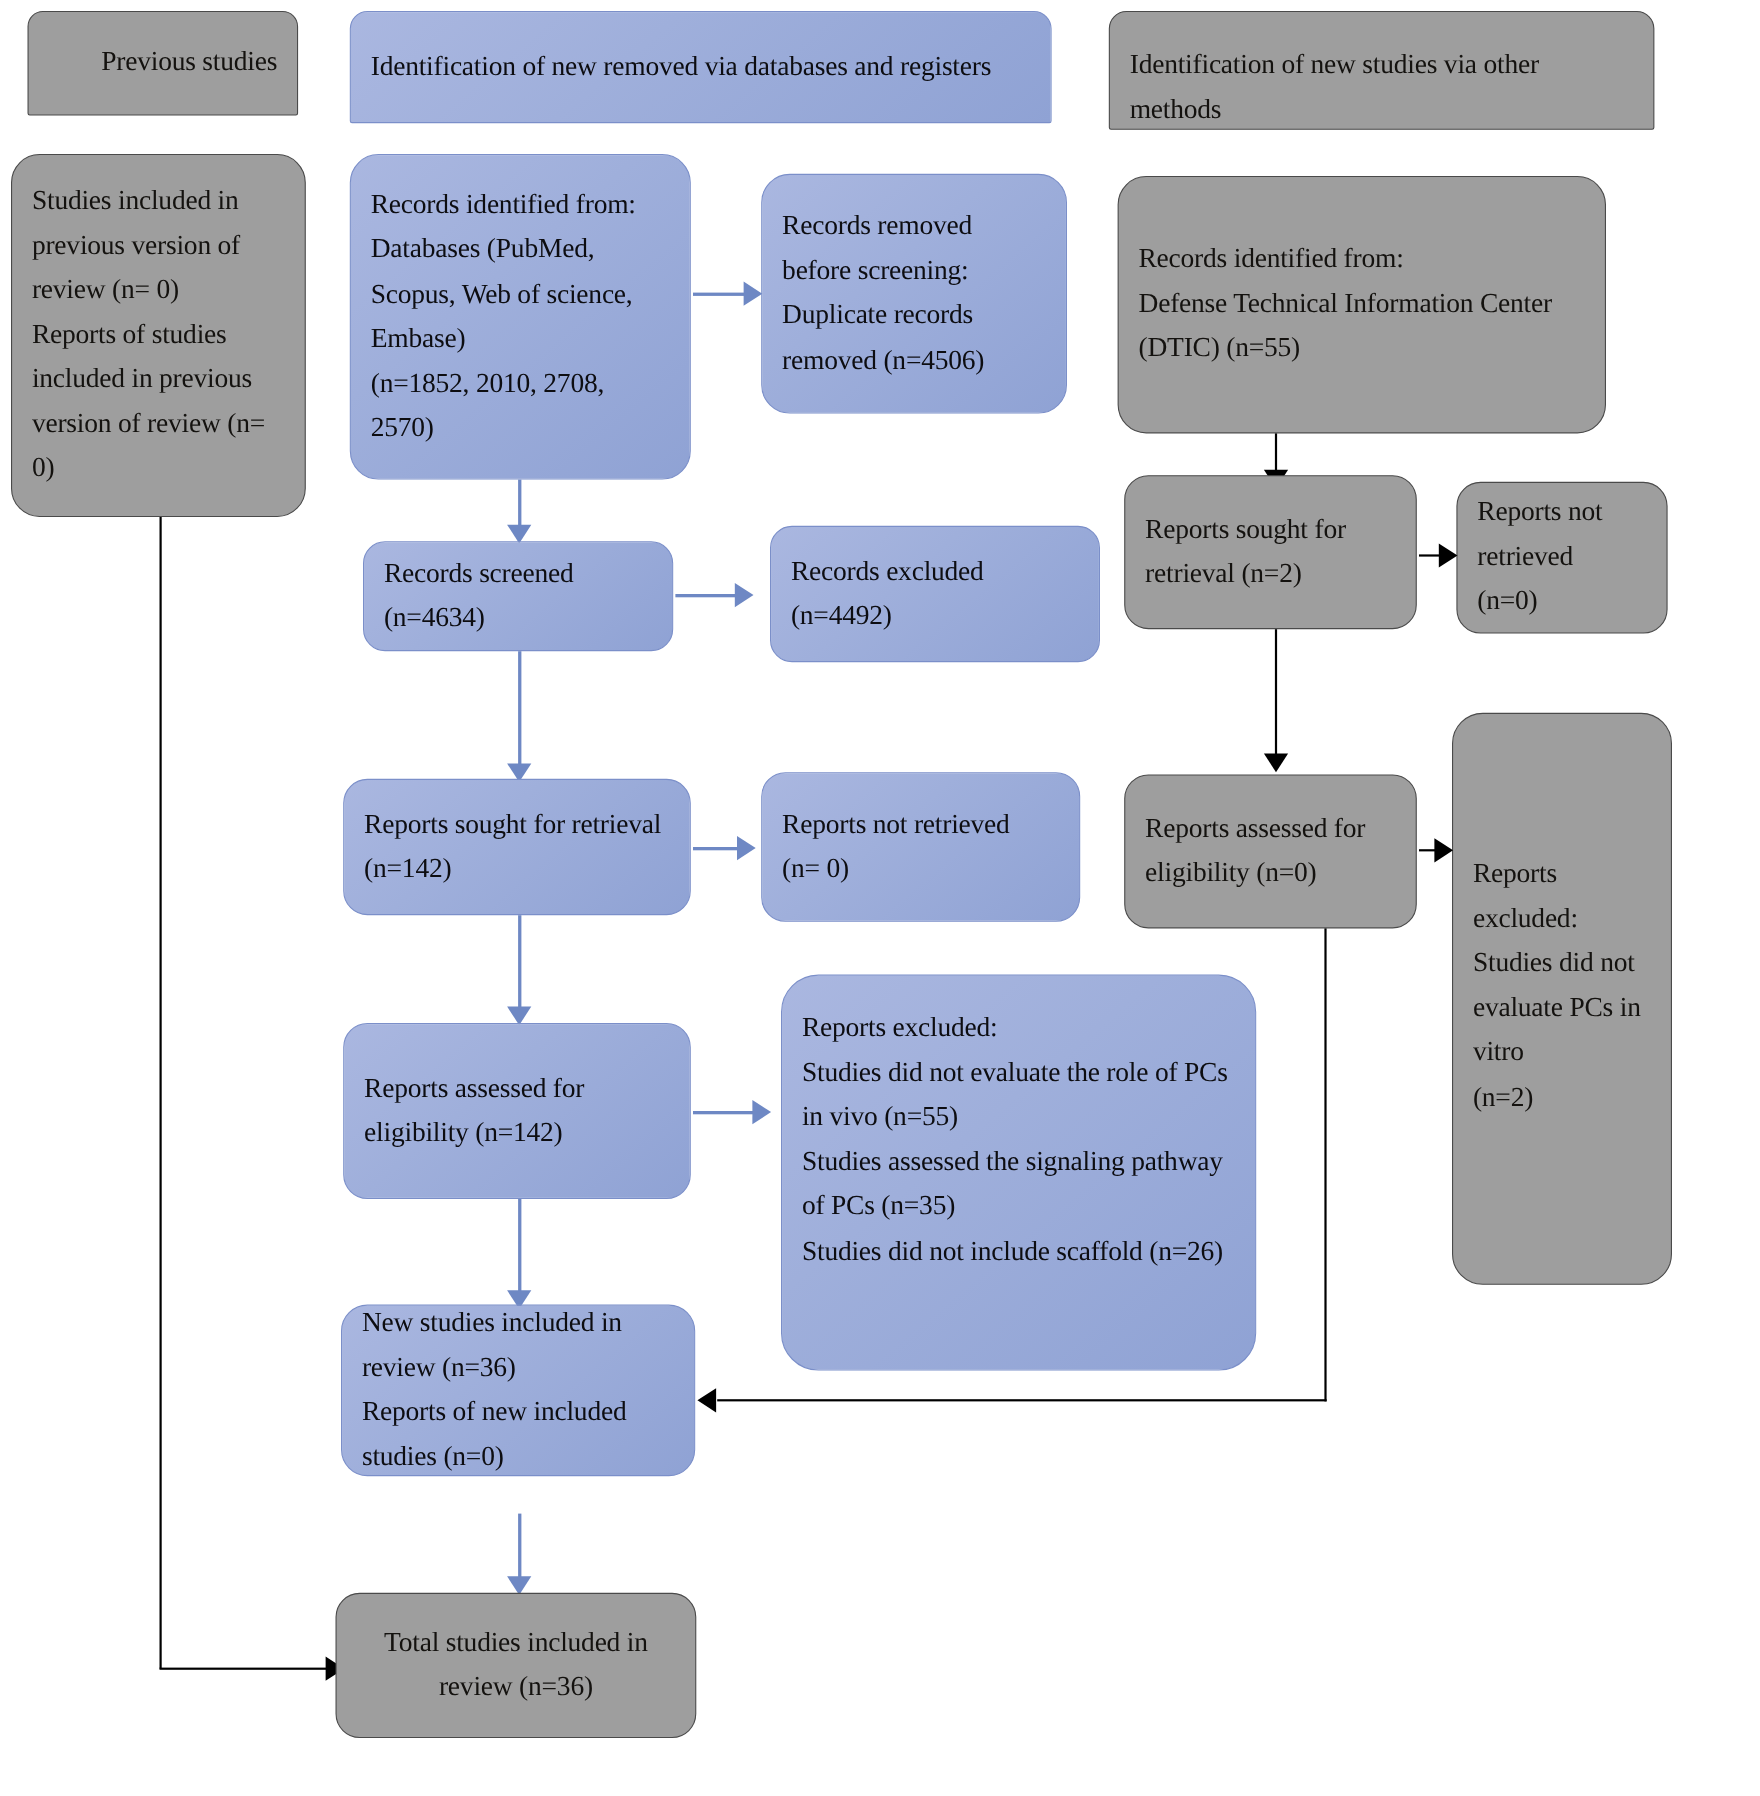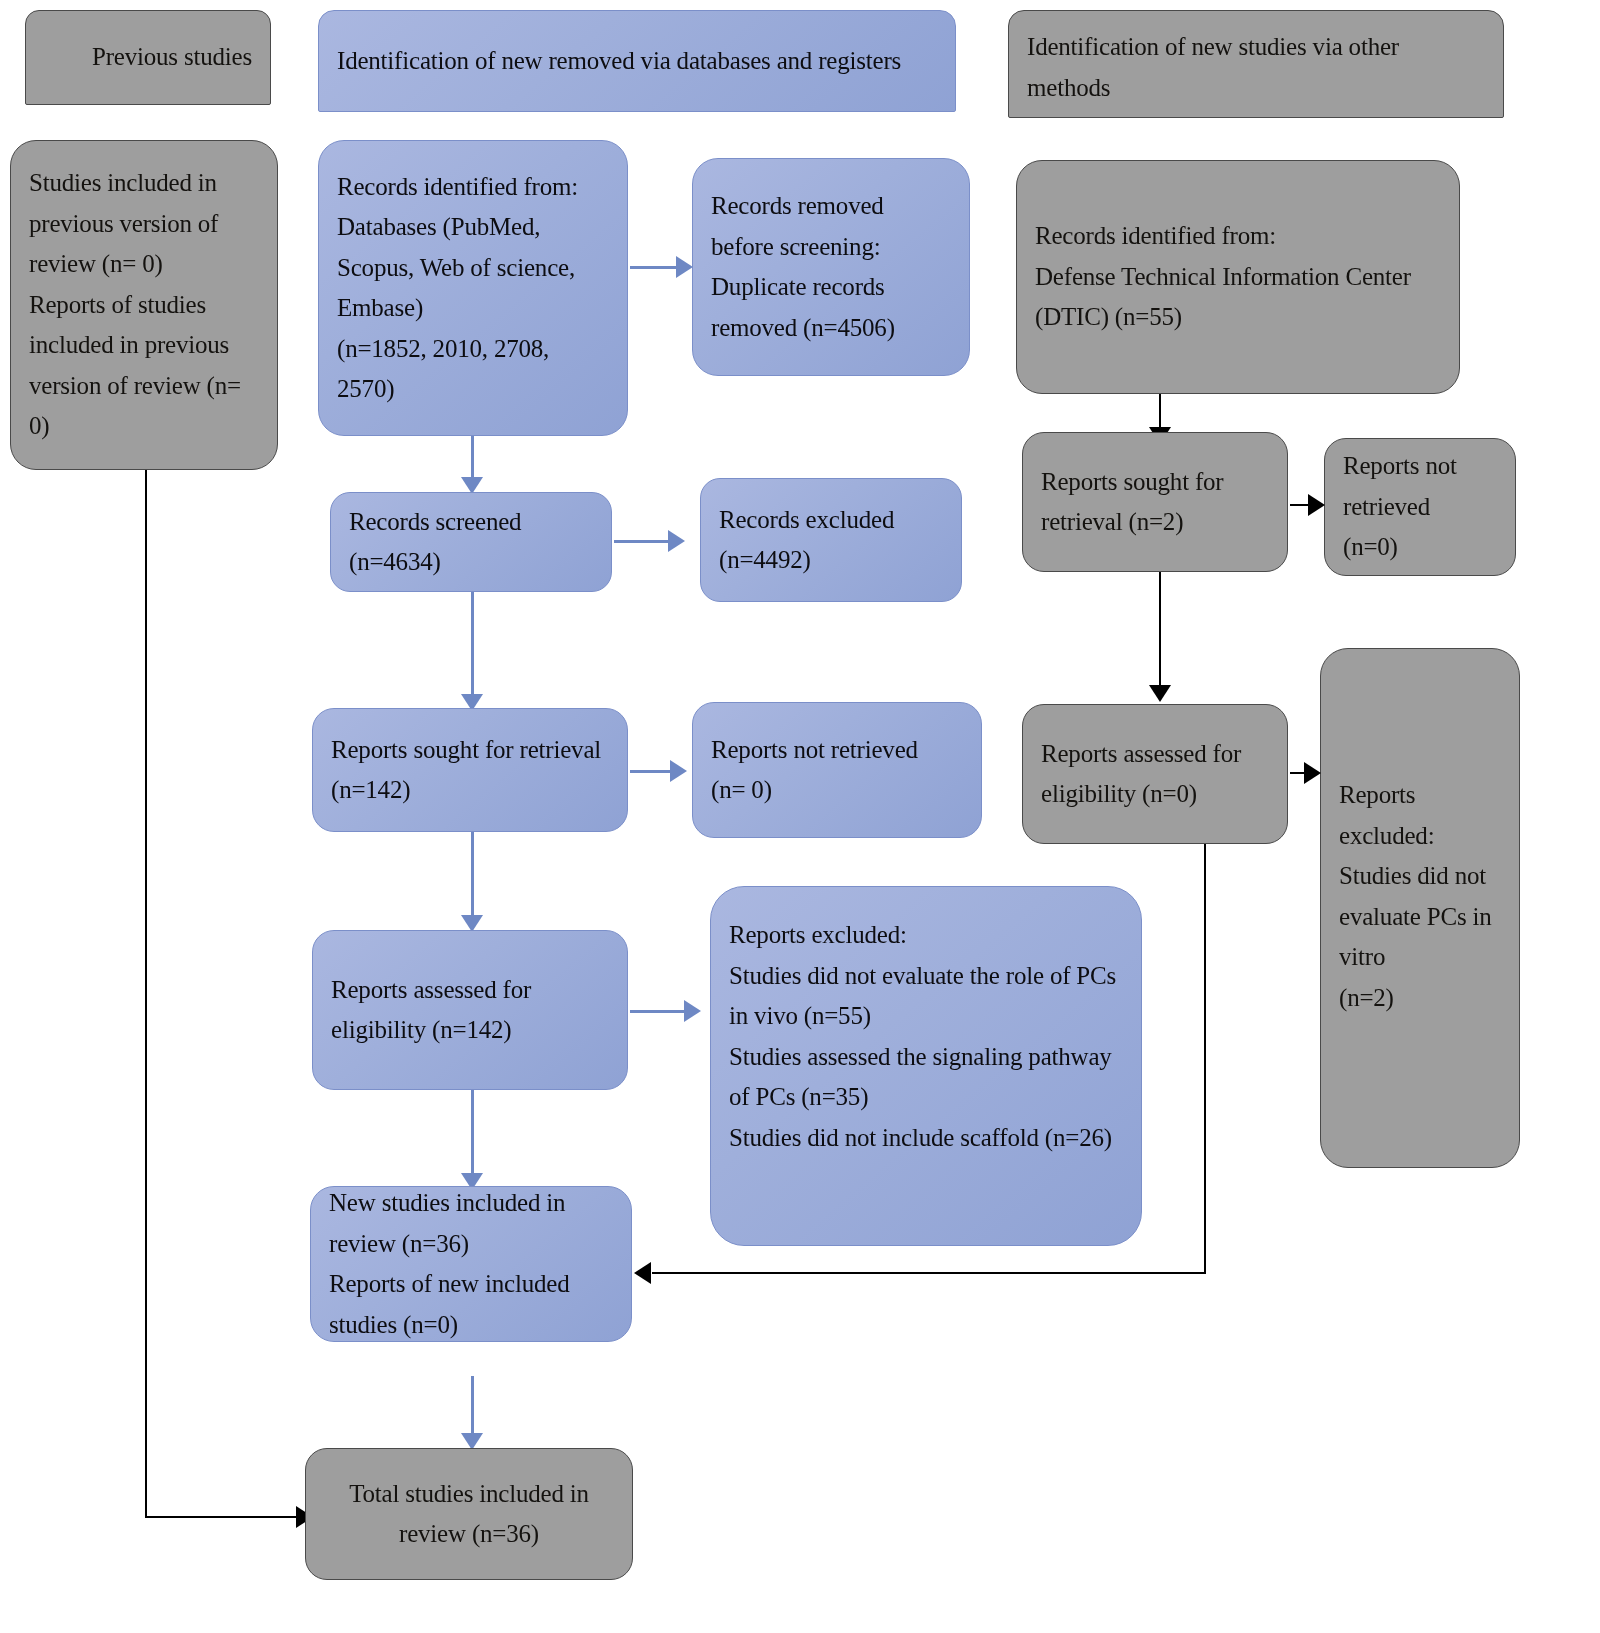--- a/index.html
+++ b/index.html
@@ -90,21 +90,21 @@
 <div id="canvas">
 
   <div class="box box-gray hdr" style="left:25px; top:10px; width:246px; height:95px; border-radius:14px 14px 2px 2px;">
     <span style="width:100%; text-align:right;">Previous studies</span>
   </div>
 
   <div class="box box-blue hdr" style="left:318px; top:10px; width:638px; height:102px; border-radius:16px 16px 2px 2px;">
     <span>Identification of new removed via databases and registers</span>
   </div>
 
-  <div class="box box-gray hdr" style="left:1008px; top:10px; width:496px; height:108px; border-radius:16px 16px 2px 2px; align-items:flex-start; padding-top:16px;">
+  <div class="box box-gray hdr" style="left:1008px; top:10px; width:496px; height:108px; border-radius:16px 16px 2px 2px; align-items:flex-start; padding-top:28px;">
     <span>Identification of new studies via other methods</span>
   </div>
 
   <div class="box box-gray" style="left:10px; top:140px; width:268px; height:330px; border-radius:26px;">
     <span>Studies included in previous version of review (n= 0)
 Reports of studies included in previous version of review (n= 0)</span>
   </div>
 
   <div class="ln vline" style="left:145px; top:470px; height:1047px;"></div>
   <div class="ln hline" style="left:145px; top:1516px; width:153px;"></div>
@@ -125,21 +125,21 @@
   <div class="arrow arrow-right-blue" style="left:676px; top:256px;"></div>
 
   <div class="ln vline-blue" style="left:471px; top:436px; height:44px;"></div>
   <div class="arrow arrow-down-blue" style="left:461px; top:477px;"></div>
 
   <div class="box box-blue" style="left:330px; top:492px; width:282px; height:100px; border-radius:20px;">
     <span>Records screened
 (n=4634)</span>
   </div>
 
-  <div class="box box-blue" style="left:700px; top:478px; width:262px; height:124px; border-radius:20px;">
+  <div class="box box-blue" style="left:700px; top:478px; width:300px; height:124px; border-radius:20px;">
     <span>Records excluded
 (n=4492)</span>
   </div>
 
   <div class="ln hline-blue" style="left:614px; top:540px; width:56px;"></div>
   <div class="arrow arrow-right-blue" style="left:668px; top:530px;"></div>
 
   <div class="ln vline-blue" style="left:471px; top:592px; height:106px;"></div>
   <div class="arrow arrow-down-blue" style="left:461px; top:694px;"></div>
 

